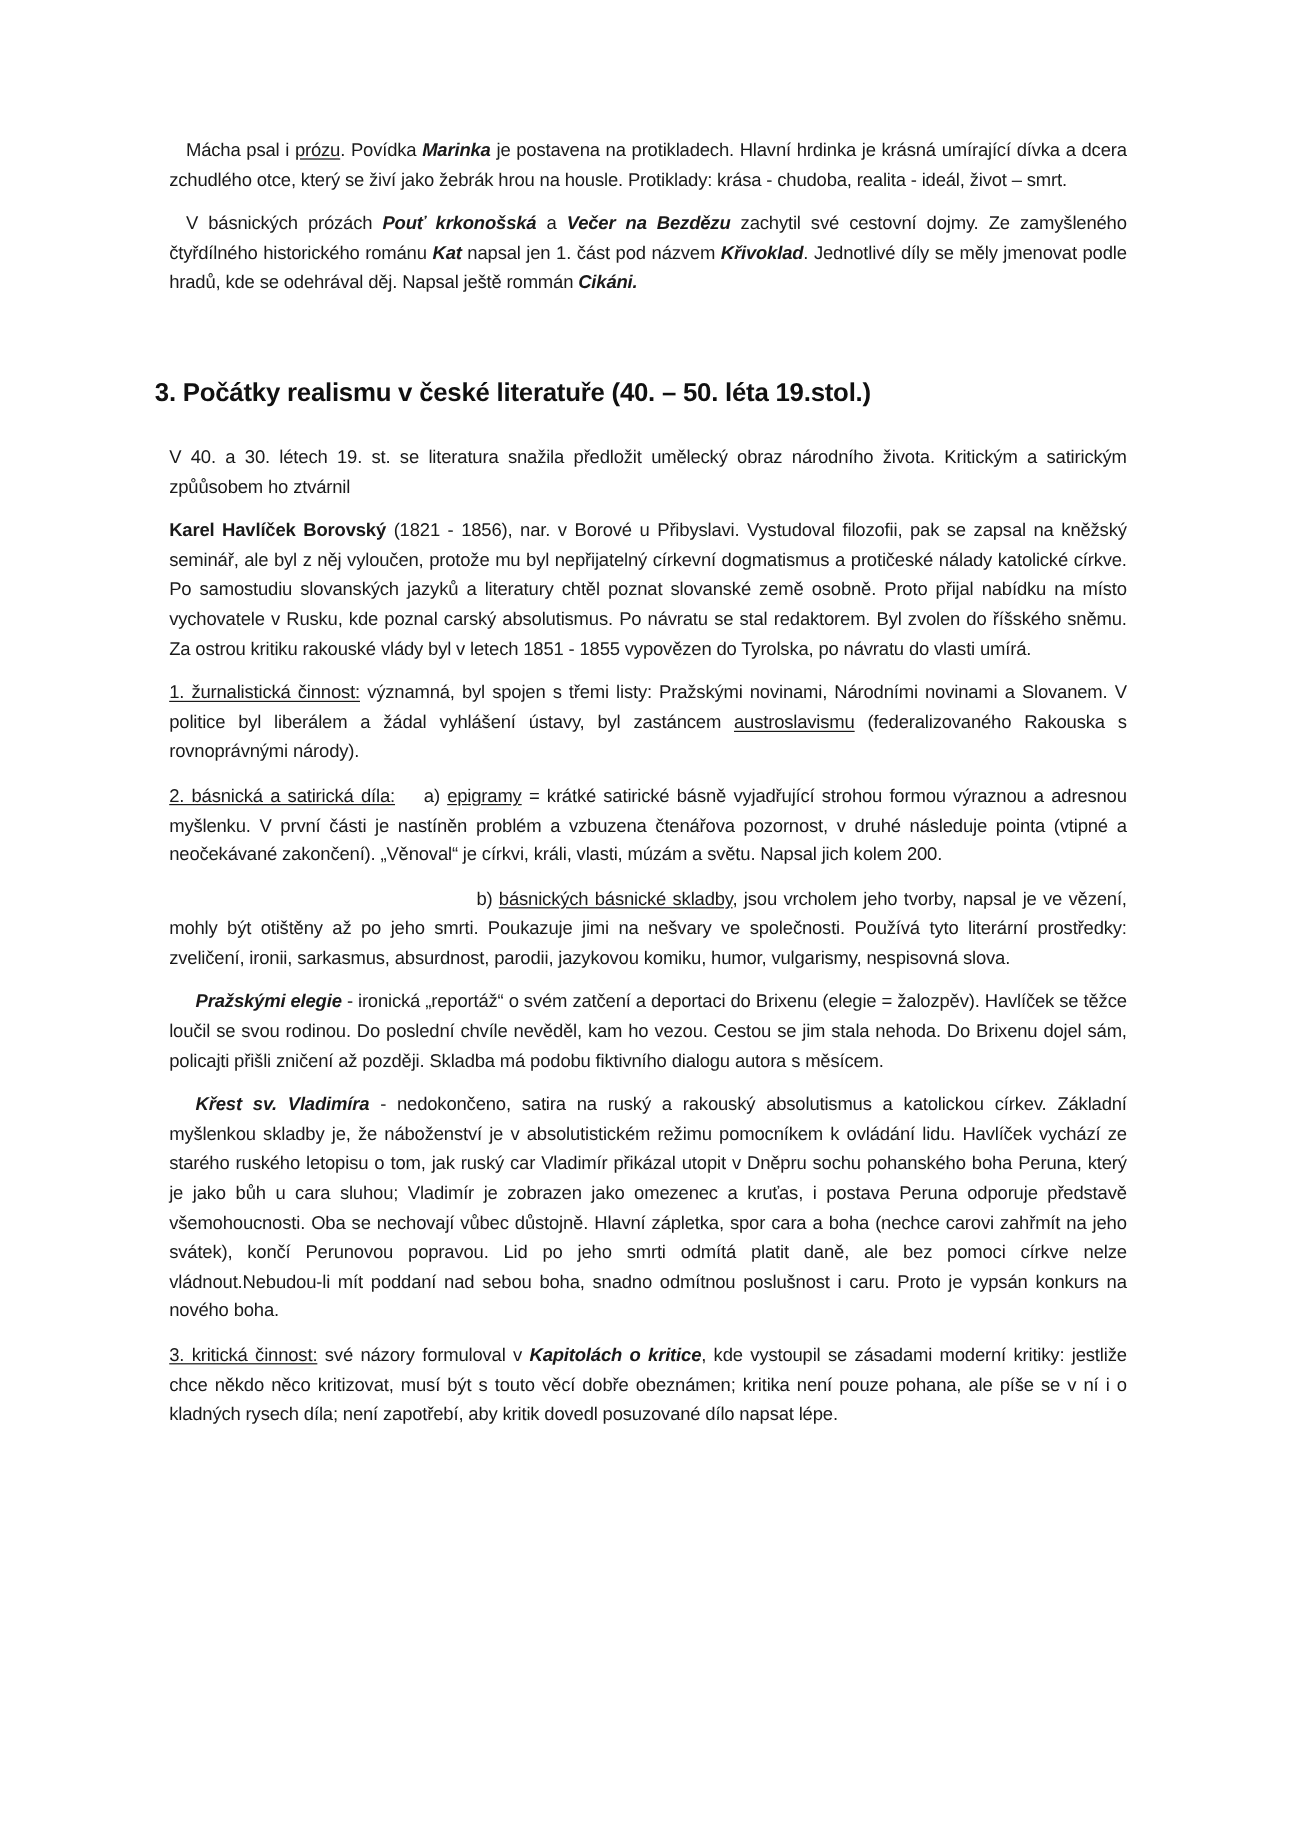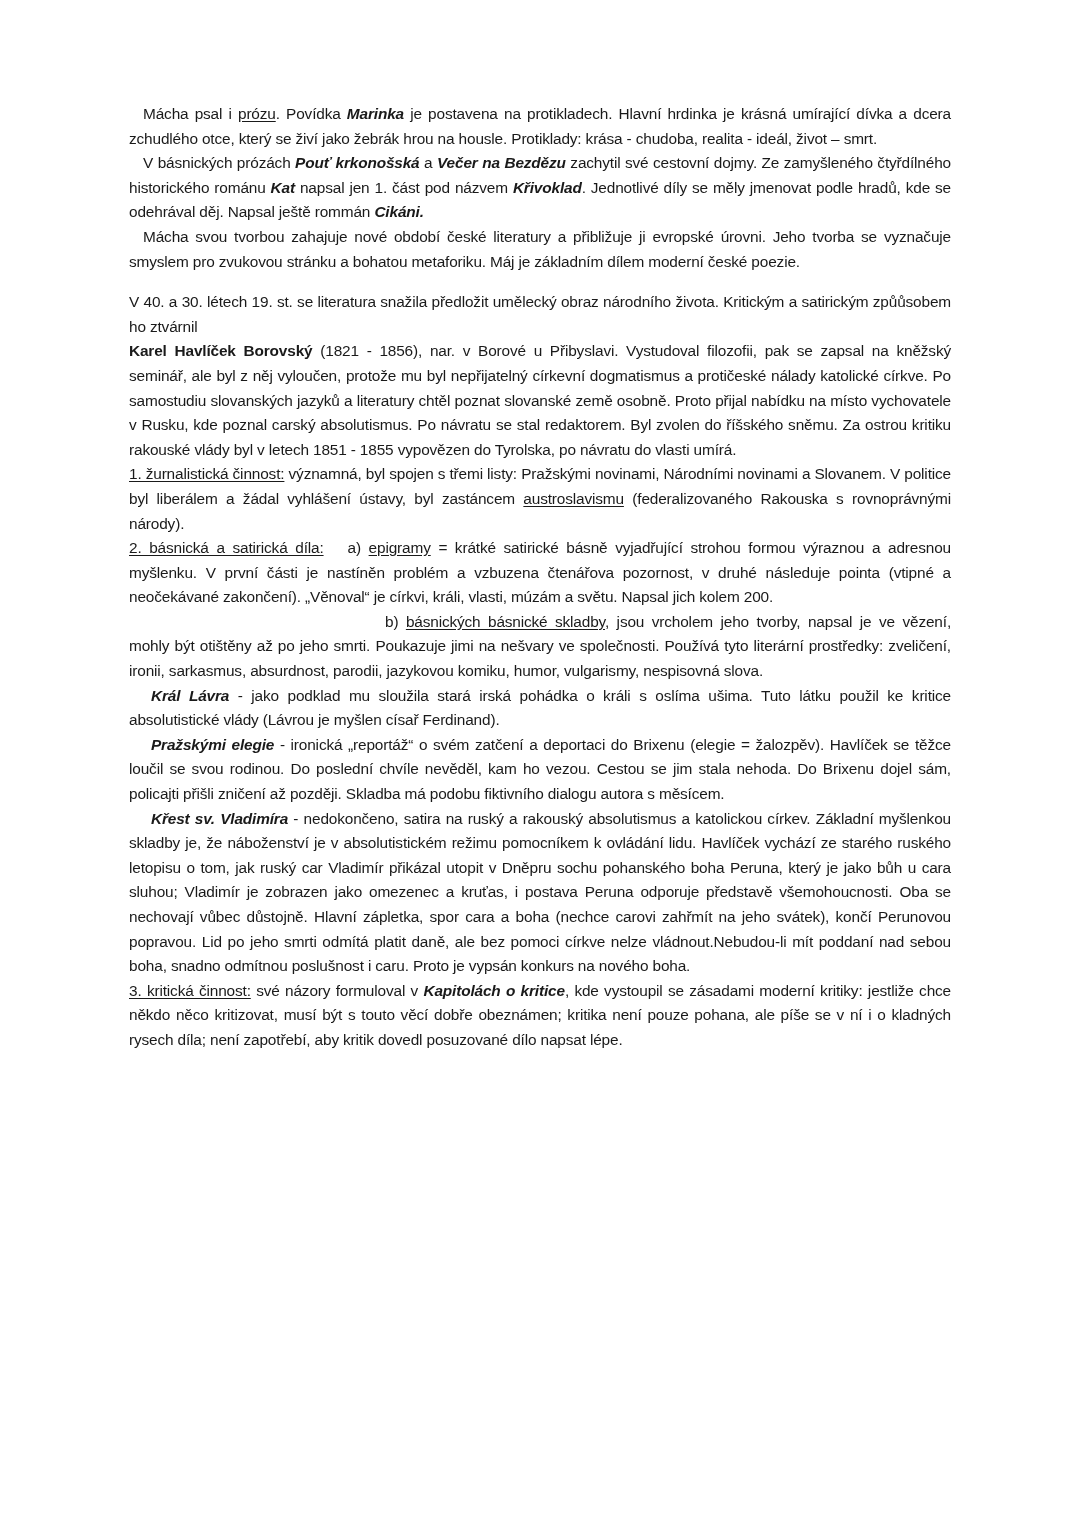--- a/index.html
+++ b/index.html
@@ -3,21 +3,21 @@
 <meta charset="utf-8">
 <style>
   html, body { margin: 0; padding: 0; background: #ffffff; }
   body { width: 1080px; height: 1527px; position: relative; overflow: hidden; }
   .page {
     position: absolute; left: 129px; top: 102px; width: 822px;
     font-family: "Liberation Sans", sans-serif;
     font-size: 15.4px; line-height: 24.6px; color: #1a1a1a;
     letter-spacing: -0.15px;
   }
-  .p { margin: 0; text-align: justify; text-align-last: auto; }
+  .p { margin: 12px; text-align: justify; text-align-last: auto; }
   .p.indent { text-indent: 14px; }
   .p.indent2 { text-indent: 22px; }
   .b { font-weight: bold; }
   .i { }
   .bi { font-weight: bold; font-style: italic; }
   .u { text-decoration: underline; text-underline-offset: 2px; }
   .heading {
     margin: 63px 0 0 0; font-size: 21.5px; font-weight: bold; line-height: 30px;
     letter-spacing: -0.2px; color: #111;
   }
@@ -27,42 +27,39 @@
   .pad-a { display: inline-block; width: 24px; }
 </style>
 </head>
 <body>
 
 <div class="page">
 
   <div>
     <p class="p indent"><span>Mácha psal i </span><span class="u">prózu</span><span>. Povídka </span><span class="bi">Marinka</span><span> je postavena na protikladech. Hlavní hrdinka je krásná umírající dívka a dcera zchudlého otce, který se živí jako žebrák hrou na housle. Protiklady: krása - chudoba, realita - ideál, život – smrt.</span></p>
     <p class="p indent"><span>V básnických prózách </span><span class="bi">Pouť krkonošská</span><span> a </span><span class="bi">Večer na Bezdězu</span><span> zachytil své cestovní dojmy. Ze zamyšleného čtyřdílného historického románu </span><span class="bi">Kat</span><span> napsal jen 1. část pod názvem </span><span class="bi">Křivoklad</span><span>. Jednotlivé díly se měly jmenovat podle hradů, kde se odehrával děj. Napsal ještě rommán </span><span class="bi">Cikáni.</span></p>
-    <p class="p indent"><span>Mácha svou tvorbou zahajuje nové období české literatury a přibližuje ji evropské úrovni. Jeho tvorba se vyznačuje smyslem pro zvukovou stránku a bohatou metaforiku. Máj je základním dílem moderní české poezie.</span></p>
   </div>
 
+  <h2 class="heading">3. Počátky realismu v české literatuře (40. – 50. léta 19.stol.)</h2>
   <div class="gap-after-heading"></div>
 
   <p class="p">V 40. a 30. létech 19. st. se literatura snažila předložit umělecký obraz národního života. Kritickým a satirickým způůsobem ho ztvárnil</p>
 
   <p class="p"><span class="b">Karel Havlíček Borovský</span><span> (1821 - 1856), nar. v Borové u Přibyslavi. Vystudoval filozofii, pak se zapsal na kněžský seminář, ale byl z něj vyloučen, protože mu byl nepřijatelný církevní dogmatismus a protičeské nálady katolické církve. Po samostudiu slovanských jazyků a literatury chtěl poznat slovanské země osobně. Proto přijal nabídku na místo vychovatele v Rusku, kde poznal carský absolutismus. Po návratu se stal redaktorem. Byl zvolen do říšského sněmu. Za ostrou kritiku rakouské vlády byl v letech 1851 - 1855 vypovězen do Tyrolska, po návratu do vlasti umírá.</span></p>
 
   <p class="p"><span class="u">1. žurnalistická činnost:</span><span> významná, byl spojen s třemi listy: </span><span class="i">Pražskými novinami, Národními novinami</span><span> a </span><span class="i">Slovanem</span><span>. V politice byl liberálem a žádal vyhlášení ústavy, byl zastáncem </span><span class="u">austroslavismu</span><span> (federalizovaného Rakouska s rovnoprávnými národy).</span></p>
 
   <p class="p">
     <span class="u">2. básnická a satirická díla:</span><span class="pad-a"></span><span><span>a) </span><span class="u">epigramy</span><span> = krátké satirické básně vyjadřující strohou formou výraznou a adresnou myšlenku. V první části je nastíněn problém a vzbuzena čtenářova pozornost, v druhé následuje pointa (vtipné a neočekávané zakončení). „Věnoval“ je církvi, králi, vlasti, múzám a světu. Napsal jich kolem 200.</span></span>
   </p>
 
   <p class="p">
     <span class="pad-b"></span><span><span>b) </span><span class="u">básnických básnické skladby</span><span>, jsou vrcholem jeho tvorby, napsal je ve vězení, mohly být otištěny až po jeho smrti. Poukazuje jimi na nešvary ve společnosti. Používá tyto literární prostředky: zveličení, ironii, sarkasmus, absurdnost, parodii, jazykovou komiku, humor, vulgarismy, nespisovná slova.</span></span>
   </p>
 
-  <p class="p indent2">
-    <span class="bi">Král Lávra</span><span> - jako podklad mu sloužila stará irská pohádka o králi s oslíma ušima. Tuto látku použil ke kritice absolutistické vlády (Lávrou je myšlen císař Ferdinand).</span>
-  </p>
 
   <p class="p indent2">
     <span class="bi">Pražskými elegie</span><span> - ironická „reportáž“ o svém zatčení a deportaci do Brixenu (elegie = žalozpěv). Havlíček se těžce loučil se svou rodinou. Do poslední chvíle nevěděl, kam ho vezou. Cestou se jim stala nehoda. Do Brixenu dojel sám, policajti přišli zničení až později. Skladba má podobu fiktivního dialogu autora s měsícem.</span>
   </p>
 
   <p class="p indent2">
     <span class="bi">Křest sv. Vladimíra</span><span> - nedokončeno, satira na ruský a rakouský absolutismus a katolickou církev. Základní myšlenkou skladby je, že náboženství je v absolutistickém režimu pomocníkem k ovládání lidu. Havlíček vychází ze starého ruského letopisu o tom, jak ruský car Vladimír přikázal utopit v Dněpru sochu pohanského boha Peruna, který je jako bůh u cara sluhou; Vladimír je zobrazen jako omezenec a kruťas, i postava Peruna odporuje představě všemohoucnosti. Oba se nechovají vůbec důstojně. Hlavní zápletka, spor cara a boha (nechce carovi zahřmít na jeho svátek), končí Perunovou popravou. Lid po jeho smrti odmítá platit daně, ale bez pomoci církve nelze vládnout.Nebudou-li mít poddaní nad sebou boha, snadno odmítnou poslušnost i caru. Proto je vypsán konkurs na nového boha.</span>
   </p>
 
   <p class="p"><span class="u">3. kritická činnost:</span><span> své názory formuloval v </span><span class="bi">Kapitolách o kritice</span><span>, kde vystoupil se zásadami moderní kritiky: jestliže chce někdo něco kritizovat, musí být s touto věcí dobře obeznámen; kritika není pouze pohana, ale píše se v ní i o kladných rysech díla; není zapotřebí, aby kritik dovedl posuzované dílo napsat lépe.</span></p>

